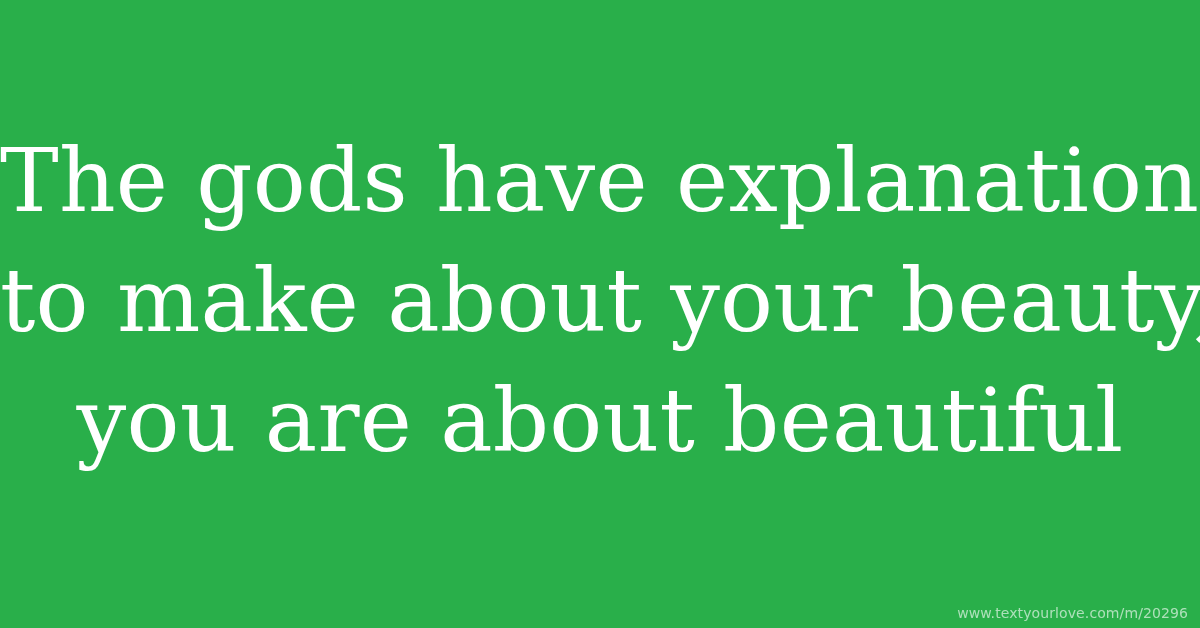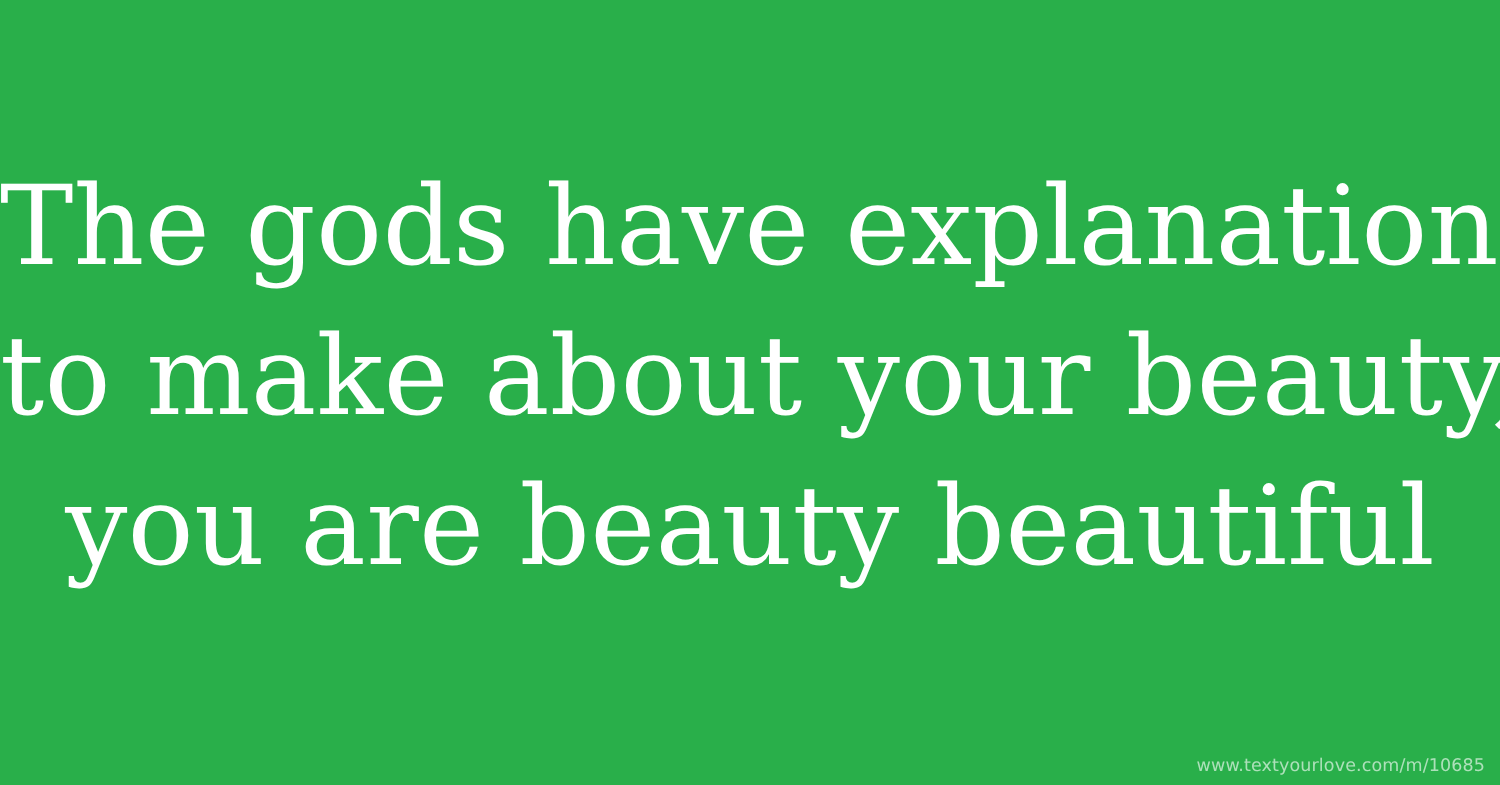--- a/index.html
+++ b/index.html
@@ -65,18 +65,18 @@
   }
 </style>
 </head>
 <body>
 
 <div id="quote-card">
 
   <div id="quote-text-block">
     <span class="quote-line">The gods have explanations</span>
     <span class="quote-line">to make about your beauty,</span>
-    <span class="quote-line">you are beauty beautiful</span>
+    <span class="quote-line">you are about beautiful</span>
   </div>
 
-  <div id="watermark">www.textyourlove.com/m/10685</div>
+  <div id="watermark">www.textyourlove.com/m/20296</div>
 
 </div>
 
 </body></html>

